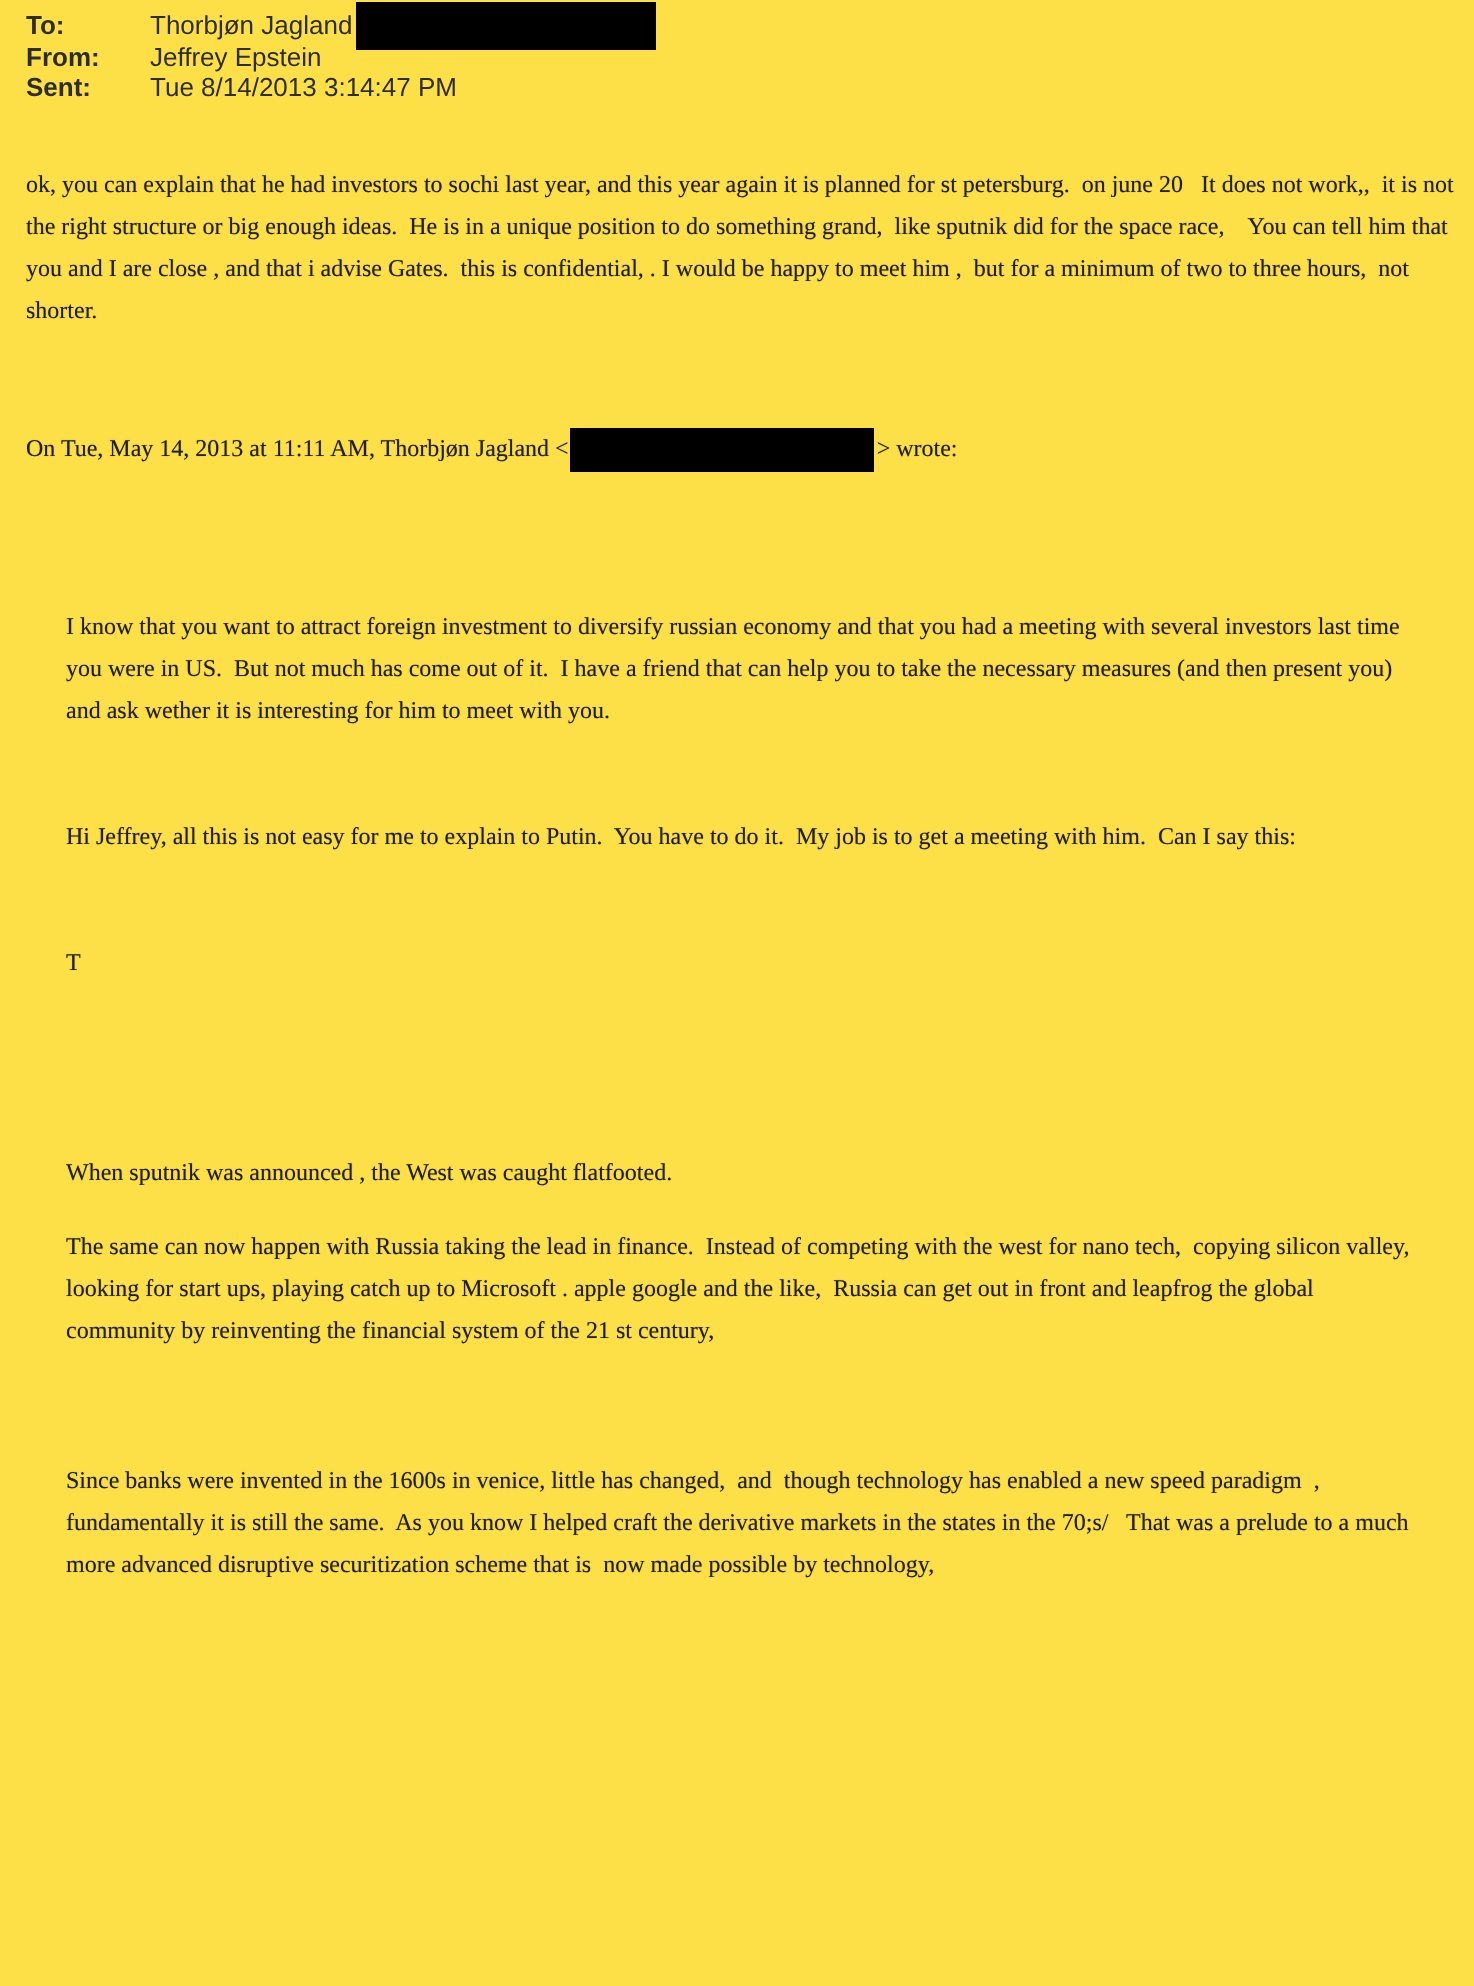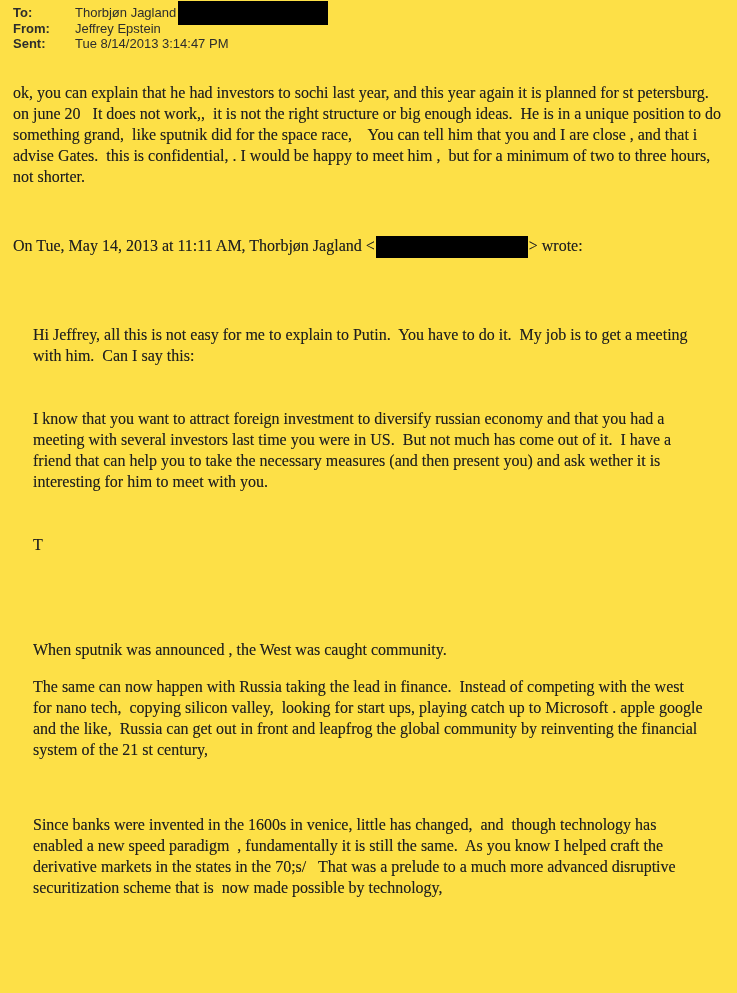--- a/index.html
+++ b/index.html
@@ -26,21 +26,21 @@
   .hdr-value { white-space: pre; }
   .redaction-top {
     display: inline-block;
     width: 150px;
     height: 24px;
     background: #000;
     vertical-align: middle;
     margin: -6px 0 -4px 2px;
   }
   
-  .bodytext { font-size: 16px; line-height: 21px; white-space: pre-wrap; text-shadow: 0 0 0.5px rgba(30,30,30,0.45); font-family: Liberation Serif, serif; }
+  .bodytext { font-size: 12px; line-height: 21px; white-space: pre-wrap; text-shadow: 0 0 0.5px rgba(30,30,30,0.45); font-family: Liberation Serif, serif; }
   .para-reply { margin-top: 30px; width: 714px; }
   .attribution { margin-top: 48px; }
   .redaction-inline {
     display: inline-block;
     width: 152px;
     height: 22px;
     background: #000;
     vertical-align: middle;
     margin: -3px 1px -3px 1px;
   }
@@ -71,23 +71,23 @@
       <span class="hdr-label">Sent:</span>
       <span class="hdr-value">Tue 8/14/2013 3:14:47 PM</span>
     </div>
   </div>
 
   <div class="bodytext para-reply">ok, you can explain that he had investors to sochi last year, and this year again it is planned for st petersburg.  on june 20   It does not work,,  it is not the right structure or big enough ideas.  He is in a unique position to do something grand,  like sputnik did for the space race,    You can tell him that you and I are close , and that i advise Gates.  this is confidential, . I would be happy to meet him ,  but for a minimum of two to three hours,  not shorter.</div>
 
   <div class="bodytext attribution"><span>On Tue, May 14, 2013 at 11:11 AM, Thorbjøn Jagland &lt;</span><span class="redaction-inline"></span><span>&gt; wrote:</span></div>
 
   <div class="bodytext quote quote1">
+    <div>I know that you want to attract foreign investment to diversify russian economy and that you had a meeting with several investors last time you were in US.  But not much has come out of it.  I have a friend that can help you to take the necessary measures (and then present you) and ask wether it is interesting for him to meet with you.</div>
     <div>Hi Jeffrey, all this is not easy for me to explain to Putin.  You have to do it.  My job is to get a meeting with him.  Can I say this:</div>
-    <div>I know that you want to attract foreign investment to diversify russian economy and that you had a meeting with several investors last time you were in US.  But not much has come out of it.  I have a friend that can help you to take the necessary measures (and then present you) and ask wether it is interesting for him to meet with you.</div>
     <div>T</div>
   </div>
 
 
-  <div class="bodytext quote quote2a">When sputnik was announced , the West was caught community.</div>
+  <div class="bodytext quote quote2a">When sputnik was announced , the West was caught flatfooted.</div>
   <div class="bodytext quote quote2b">The same can now happen with Russia taking the lead in finance.  Instead of competing with the west for nano tech,  copying silicon valley,  looking for start ups, playing catch up to Microsoft . apple google and the like,  Russia can get out in front and leapfrog the global community by reinventing the financial system of the 21 st century,</div>
   <div class="bodytext quote quote2c">Since banks were invented in the 1600s in venice, little has changed,  and  though technology has enabled a new speed paradigm  , fundamentally it is still the same.  As you know I helped craft the derivative markets in the states in the 70;s/   That was a prelude to a much more advanced disruptive securitization scheme that is  now made possible by technology,</div>
 
 </div>
 
 </body></html>

